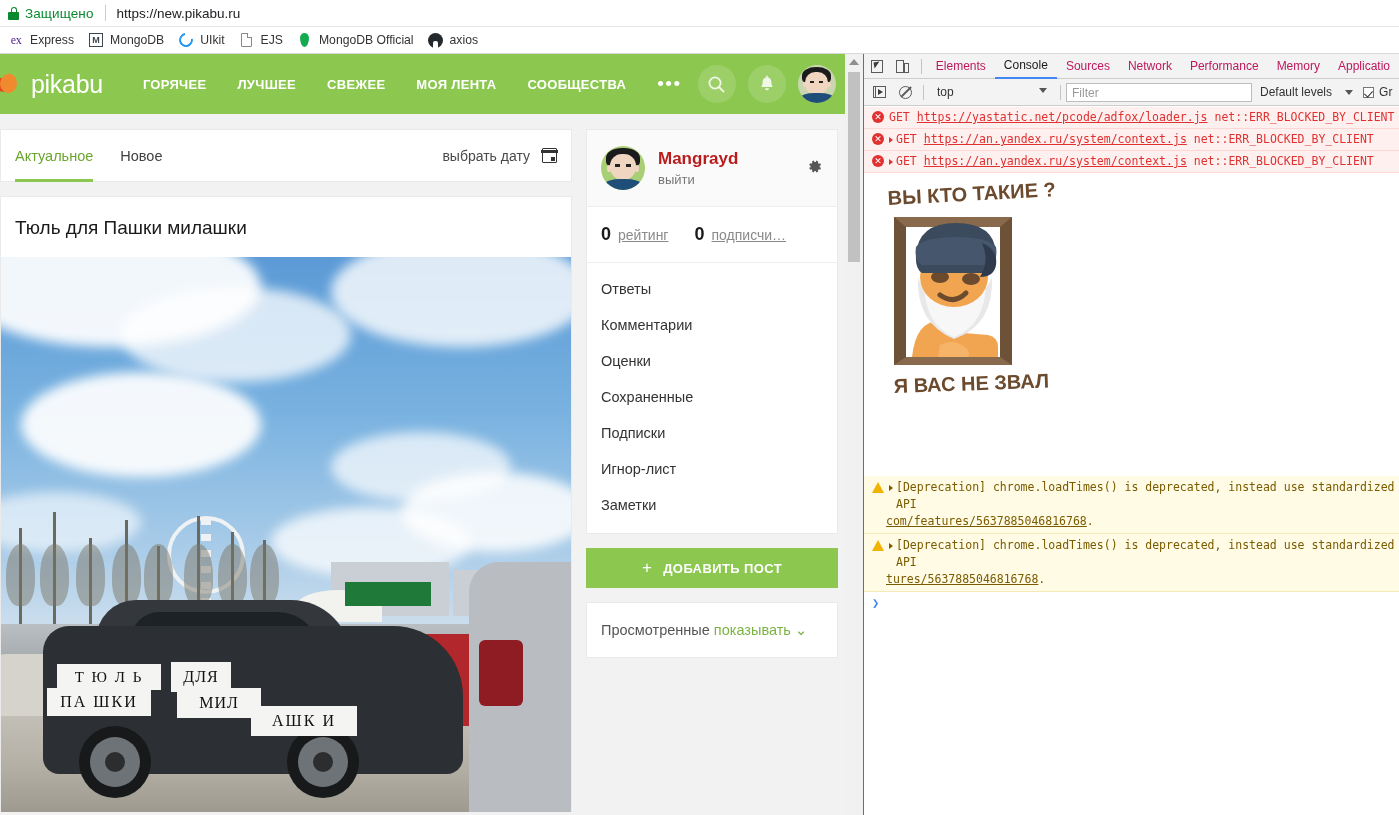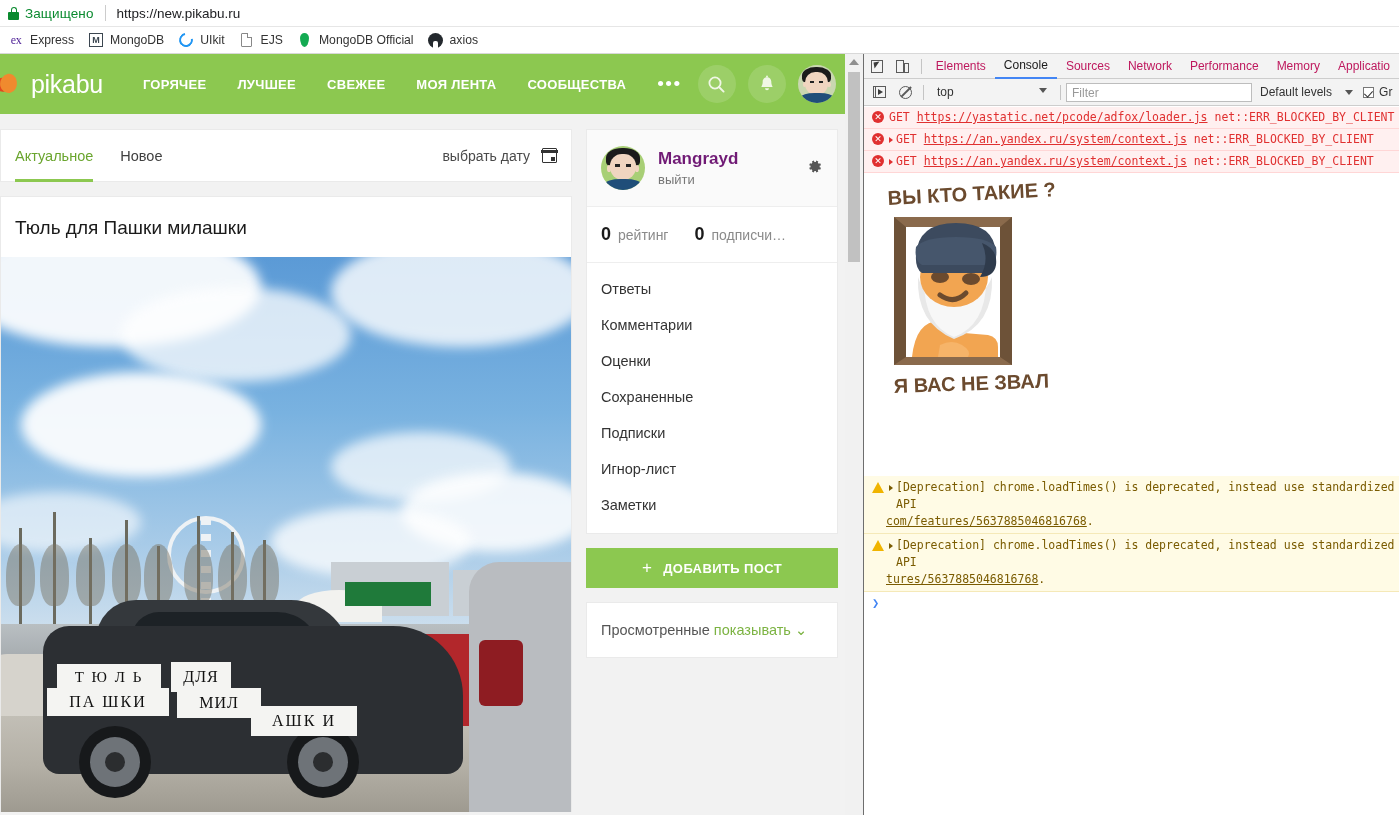--- a/index.html
+++ b/index.html
@@ -82,27 +82,27 @@
   .post-card { background: #fff; margin-top: 14px; border: 1px solid #eaeaea; border-bottom: none; }
   .post-title { font-size: 19px; color: #1a1a1a; padding: 20px 14px 18px 14px; }
   .post-image { width: 570px; height: 555px; position: relative; overflow: hidden; }
 
   
   .side-col { position: absolute; left: 586px; top: 15px; width: 252px; }
   .s-card { background: #fff; border: 1px solid #eaeaea; margin-bottom: 14px; }
   .s-profile-head { display:flex; align-items:center; padding: 16px 14px; background:#fafafa; border-bottom:1px solid #eeeeee;}
   .s-avatar { width: 44px; height: 44px; border-radius: 50%; overflow:hidden; position:relative; background:#a8cf76; flex: none;}
   .s-names { margin-left: 13px; }
-  .s-username { font-size: 17px; font-weight: bold; color: #701a75; }
+  .s-username { font-size: 17px; font-weight: bold; color: #b91c1c; }
   .s-logout { font-size: 13px; color: #777; margin-top: 3px; }
   .s-gear { margin-left: auto; font-size: 15px; color: #555; }
   .s-stats { display:flex; padding: 17px 14px; border-bottom:1px solid #eeeeee; }
   .s-stat { display:flex; align-items:baseline; margin-right: 26px; }
   .s-stat .num { font-size: 18px; font-weight: bold; color:#1a1a1a; }
-  .s-stat .lbl { font-size: 14px; color:#8a8a8a; margin-left: 7px; }
+  .s-stat .lbl { font-size: 14px; color:#8a8a8a; margin-left: 7px; text-decoration: underline; }
   .s-menu { padding: 8px 0 10px 0; }
   .s-menu-item { font-size: 14.5px; color: #333; padding: 10px 14px; }
   .s-addpost {
     background: #8cc850; color:#fff; text-align:center; height: 40px; display:flex;
     align-items:center; justify-content:center; font-size: 13px; font-weight:bold;
     letter-spacing: .4px; margin-bottom: 14px;
   }
   .s-plus { font-size: 17px; margin-right: 11px; font-weight: normal; }
   .s-viewed { padding: 19px 14px; font-size: 14.5px; color: #555; }
   .s-viewed .green { color:#7cb342; }
@@ -343,21 +343,21 @@
               <span class="car-red"></span>
 
               <span class="car-roof"></span>
               <span class="car-win"></span>
               <span class="car-black"></span>
               <span class="wheel" style="left:78px;"></span>
               <span class="wheel" style="left:286px;"></span>
 
               <span class="sign" style="left:56px;bottom:122px;width:104px;height:26px;font-size:15px;letter-spacing:2px;">Т Ю Л Ь</span>
               <span class="sign" style="left:170px;bottom:120px;width:60px;height:30px;font-size:16px;letter-spacing:1px;">ДЛЯ</span>
-              <span class="sign" style="left:46px;bottom:96px;width:122px;height:28px;font-size:16px;letter-spacing:2px;">ПА ШКИ</span>
+              <span class="sign" style="left:46px;bottom:96px;width:104px;height:28px;font-size:16px;letter-spacing:2px;">ПА ШКИ</span>
               <span class="sign" style="left:176px;bottom:94px;width:84px;height:30px;font-size:16px;letter-spacing:1px;">МИЛ</span>
               <span class="sign" style="left:250px;bottom:76px;width:106px;height:30px;font-size:16px;letter-spacing:2px;">АШК И</span>
 
               <span class="car-gray-r"></span>
             </div>
           </div>
         </div>
       </div>
 
       <div class="side-col">

